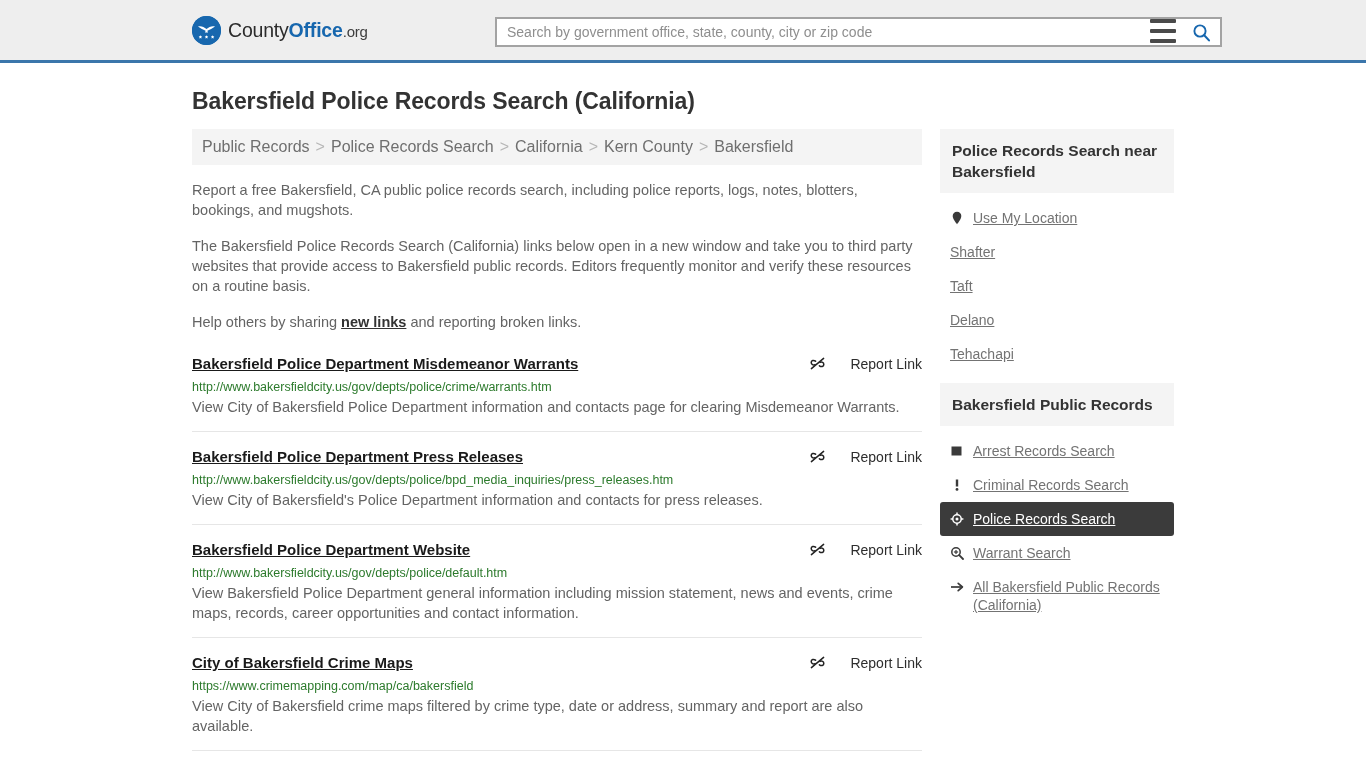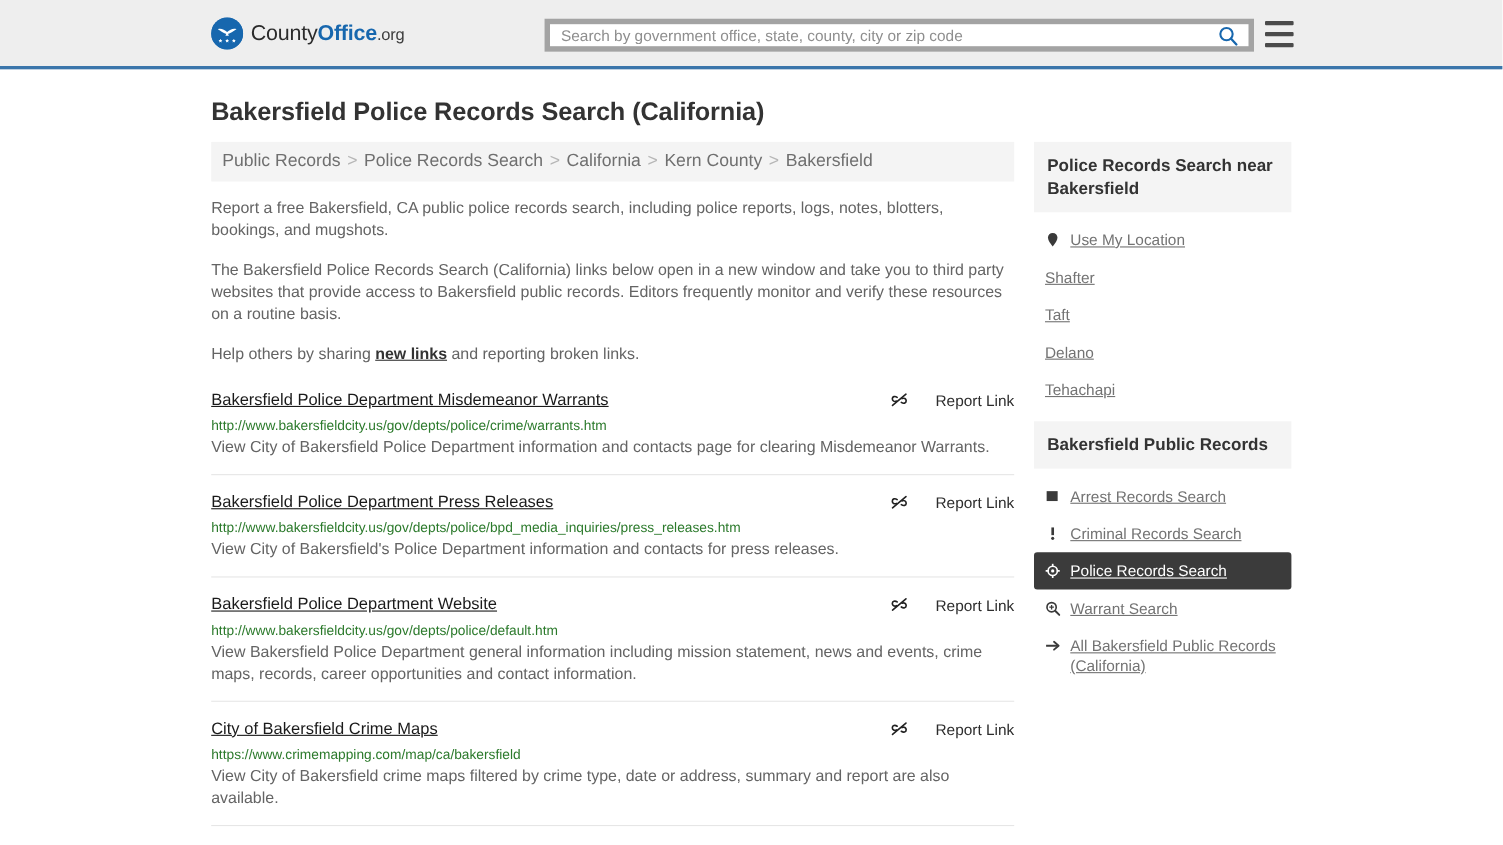--- a/index.html
+++ b/index.html
@@ -41,24 +41,24 @@
     letter-spacing: -0.2px;
     white-space: nowrap;
   }
   .brand-text b { color: #1767ae; font-weight: bold; }
   .brand-text .tld { font-size: 15px; color: #3d3d3d; }
 
   .search-wrap {
     position: absolute;
     left: 495px;
     top: 17px;
-    width: 645px;
+    width: 727px;
     height: 30px;
     background: #ffffff;
-    border: 5px solid #a3a3a3;
+    border: 2px solid #a3a3a3;
     display: flex;
     align-items: center;
   }
   .search-input {
     flex: 1;
     border: 0;
     outline: none;
     height: 28px;
     padding: 0 10px;
     font-family: "Liberation Sans", sans-serif;
@@ -147,21 +147,21 @@
     padding-bottom: 14px;
     margin-bottom: 15px;
   }
   .result-head {
     display: flex;
     align-items: flex-start;
     justify-content: space-between;
   }
   .result-title {
     font-size: 15px;
-    font-weight: normal;
+    font-weight: bold;
     color: #1a1a1a;
     text-decoration: underline;
     line-height: 20px;
   }
   .report-link {
     display: flex;
     align-items: flex-end;
     gap: 24px;
     font-size: 14px;
     color: #2d2d2d;

